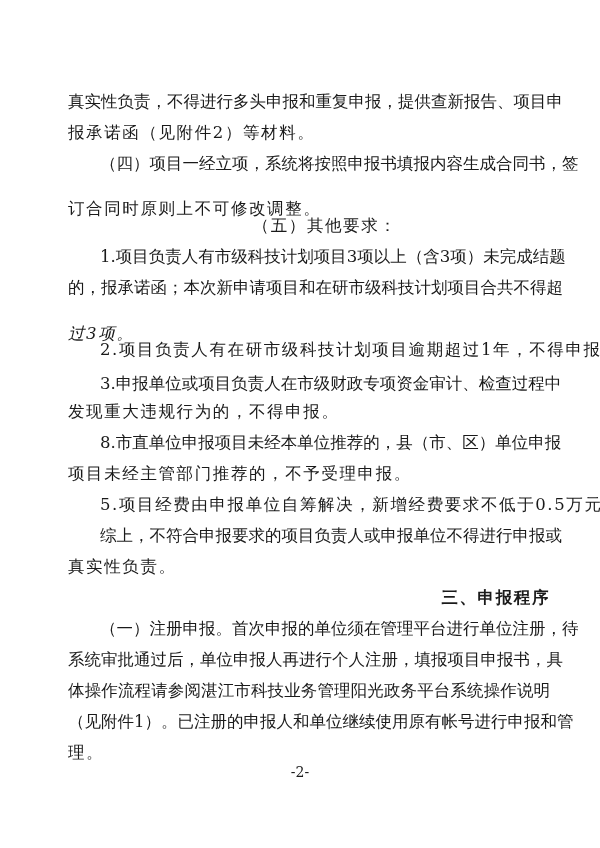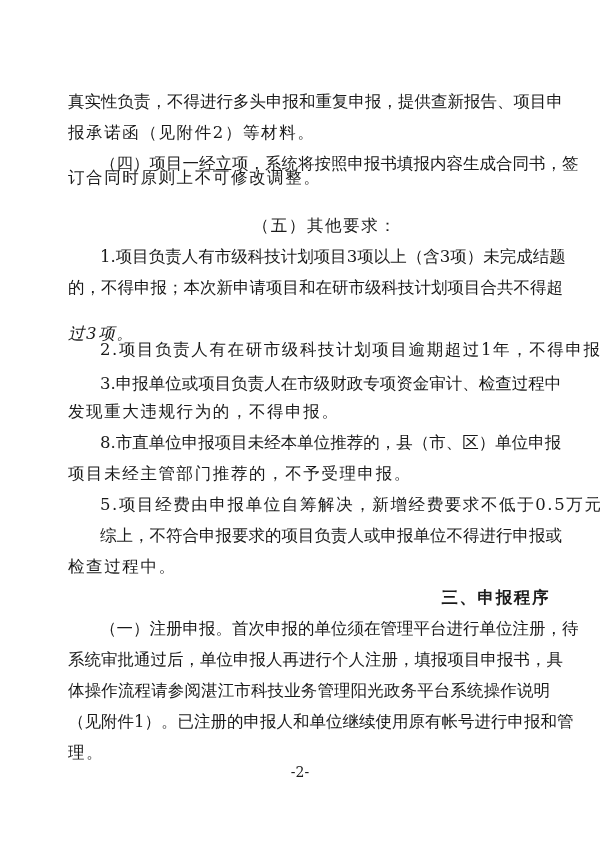--- a/index.html
+++ b/index.html
@@ -15,33 +15,33 @@
              font-size:14px; font-family:"DejaVu Serif", serif; }
 </style>
 </head>
 <body>
 
 <div class="page">
   <div id="content">
       <div class="line justify" style="top: 92px;">真实性负责，不得进行多头申报和重复申报，提供查新报告、项目申</div>
       <div class="line" style="top: 123px;">报承诺函（见附件2）等材料。</div>
       <div class="line indent justify" style="top: 154px;">（四）项目一经立项，系统将按照申报书填报内容生成合同书，签</div>
-      <div class="line" style="top: 168px;">订合同时原则上不可修改调整。</div>
+      <div class="line" style="top: 200px; font-family: Liberation Mono, monospace;">订合同时原则上不可修改调整。</div>
       <div class="line indent" style="top: 216px; text-align: center;">（五）其他要求：</div>
       <div class="line indent justify" style="top: 247px;">1.项目负责人有市级科技计划项目3项以上（含3项）未完成结题</div>
-      <div class="line justify" style="top: 278px;">的，不得申报；本次新申请项目和在研市级科技计划项目合共不得超</div>
+      <div class="line justify" style="top: 278px;">的，报承诺函；本次新申请项目和在研市级科技计划项目合共不得超</div>
       <div class="line" style="top: 324px; font-style: italic;">过3项。</div>
       <div class="line indent" style="top: 340px;">2.项目负责人有在研市级科技计划项目逾期超过1年，不得申报。</div>
       <div class="line indent justify" style="top: 374px;">3.申报单位或项目负责人在市级财政专项资金审计、检查过程中</div>
       <div class="line" style="top: 402px;">发现重大违规行为的，不得申报。</div>
       <div class="line indent justify" style="top: 433px;">8.市直单位申报项目未经本单位推荐的，县（市、区）单位申报</div>
       <div class="line" style="top: 464px;">项目未经主管部门推荐的，不予受理申报。</div>
       <div class="line indent" style="top: 495px;">5.项目经费由申报单位自筹解决，新增经费要求不低于0.5万元。</div>
       <div class="line indent justify" style="top: 526px;">综上，不符合申报要求的项目负责人或申报单位不得进行申报或</div>
-      <div class="line" style="top: 557px;">检查过程中。</div>
+      <div class="line" style="top: 557px;">真实性负责。</div>
       <div class="line indent heading" style="top: 588px;">三、申报程序</div>
       <div class="line indent justify" style="top: 619px;">（一）注册申报。首次申报的单位须在管理平台进行单位注册，待</div>
       <div class="line justify" style="top: 650px;">系统审批通过后，单位申报人再进行个人注册，填报项目申报书，具</div>
       <div class="line justify" style="top: 681px;">体操作流程请参阅湛江市科技业务管理阳光政务平台系统操作说明</div>
       <div class="line justify" style="top: 712px;">（见附件1）。已注册的申报人和单位继续使用原有帐号进行申报和管</div>
       <div class="line" style="top: 743px;">理。</div>
     </div>
   <div class="pagenum">-2-</div>
 </div>
 

